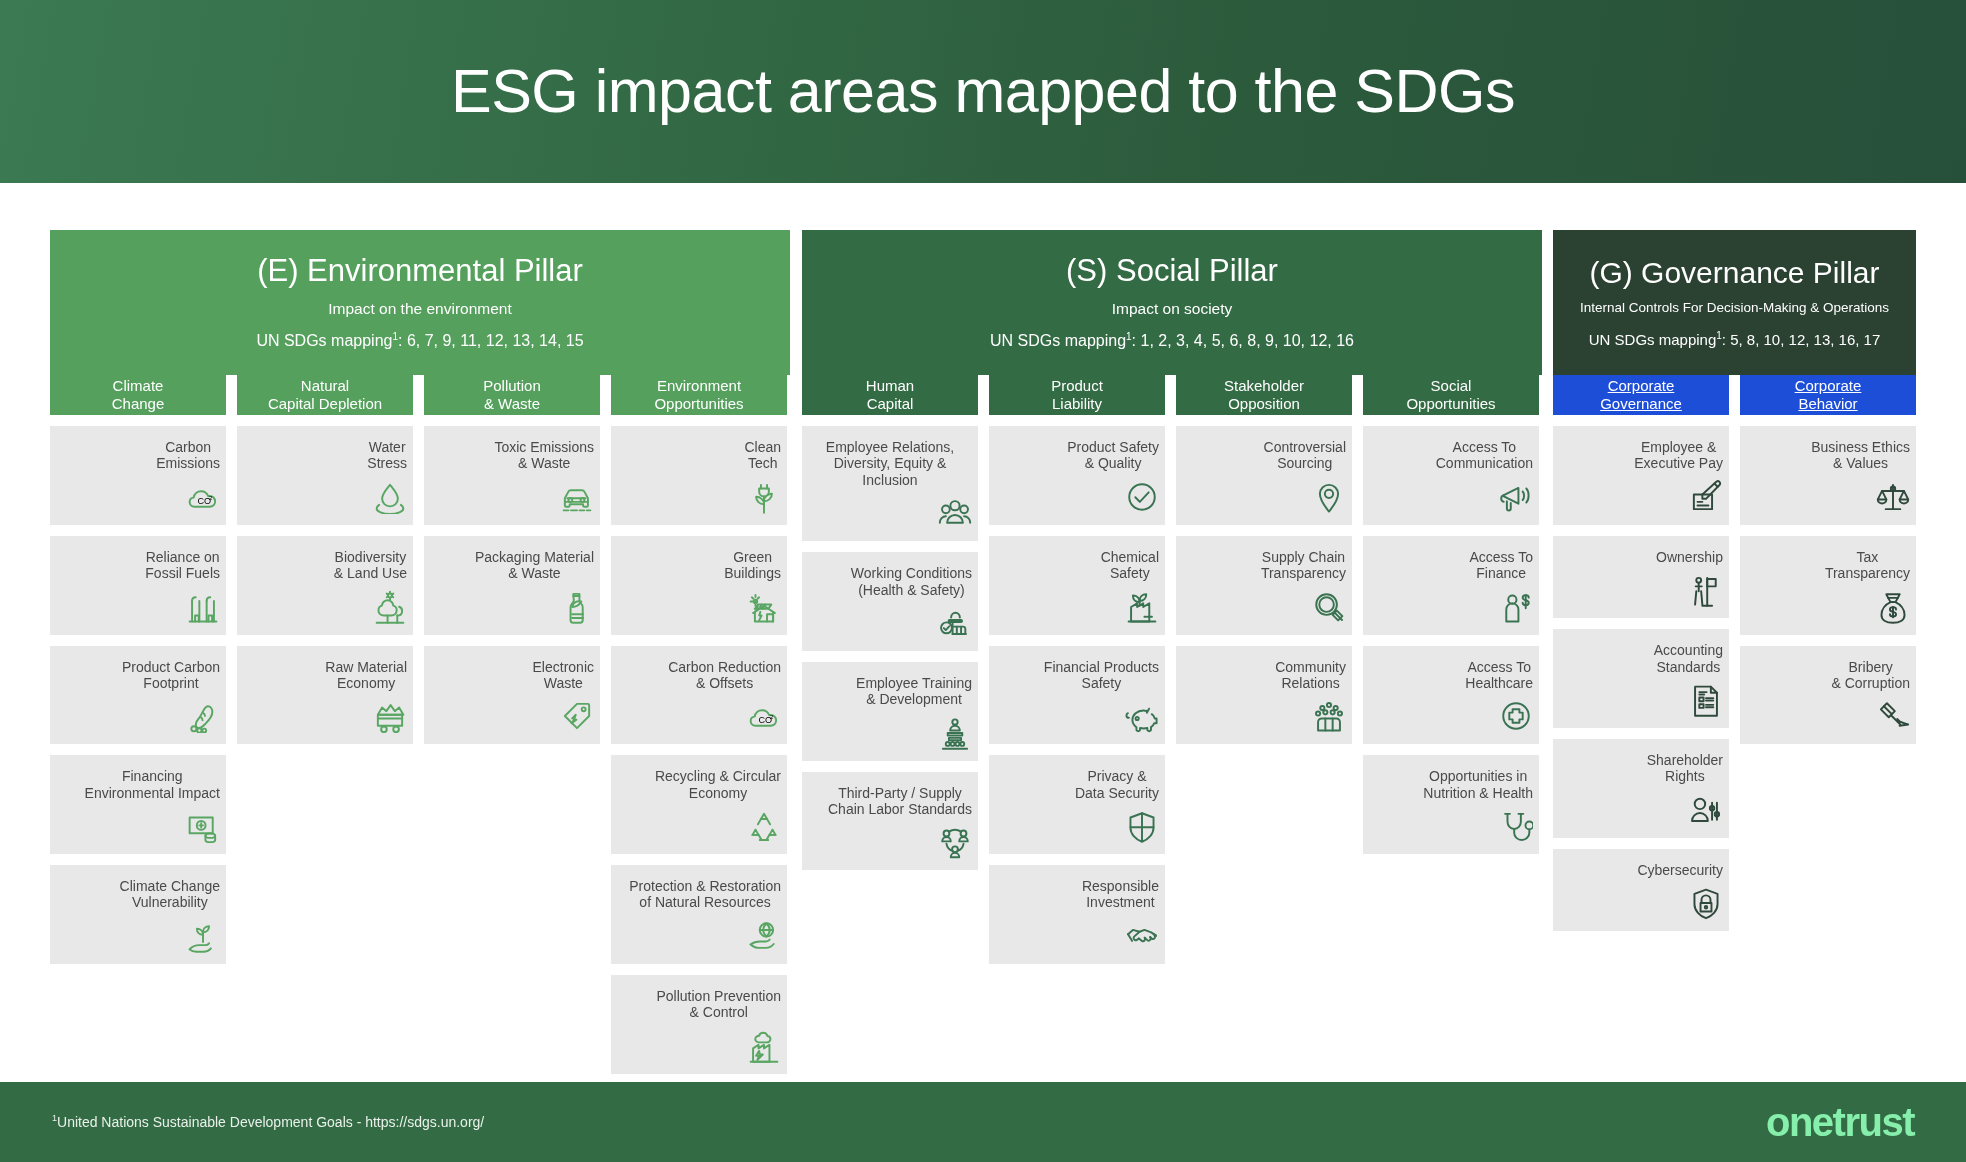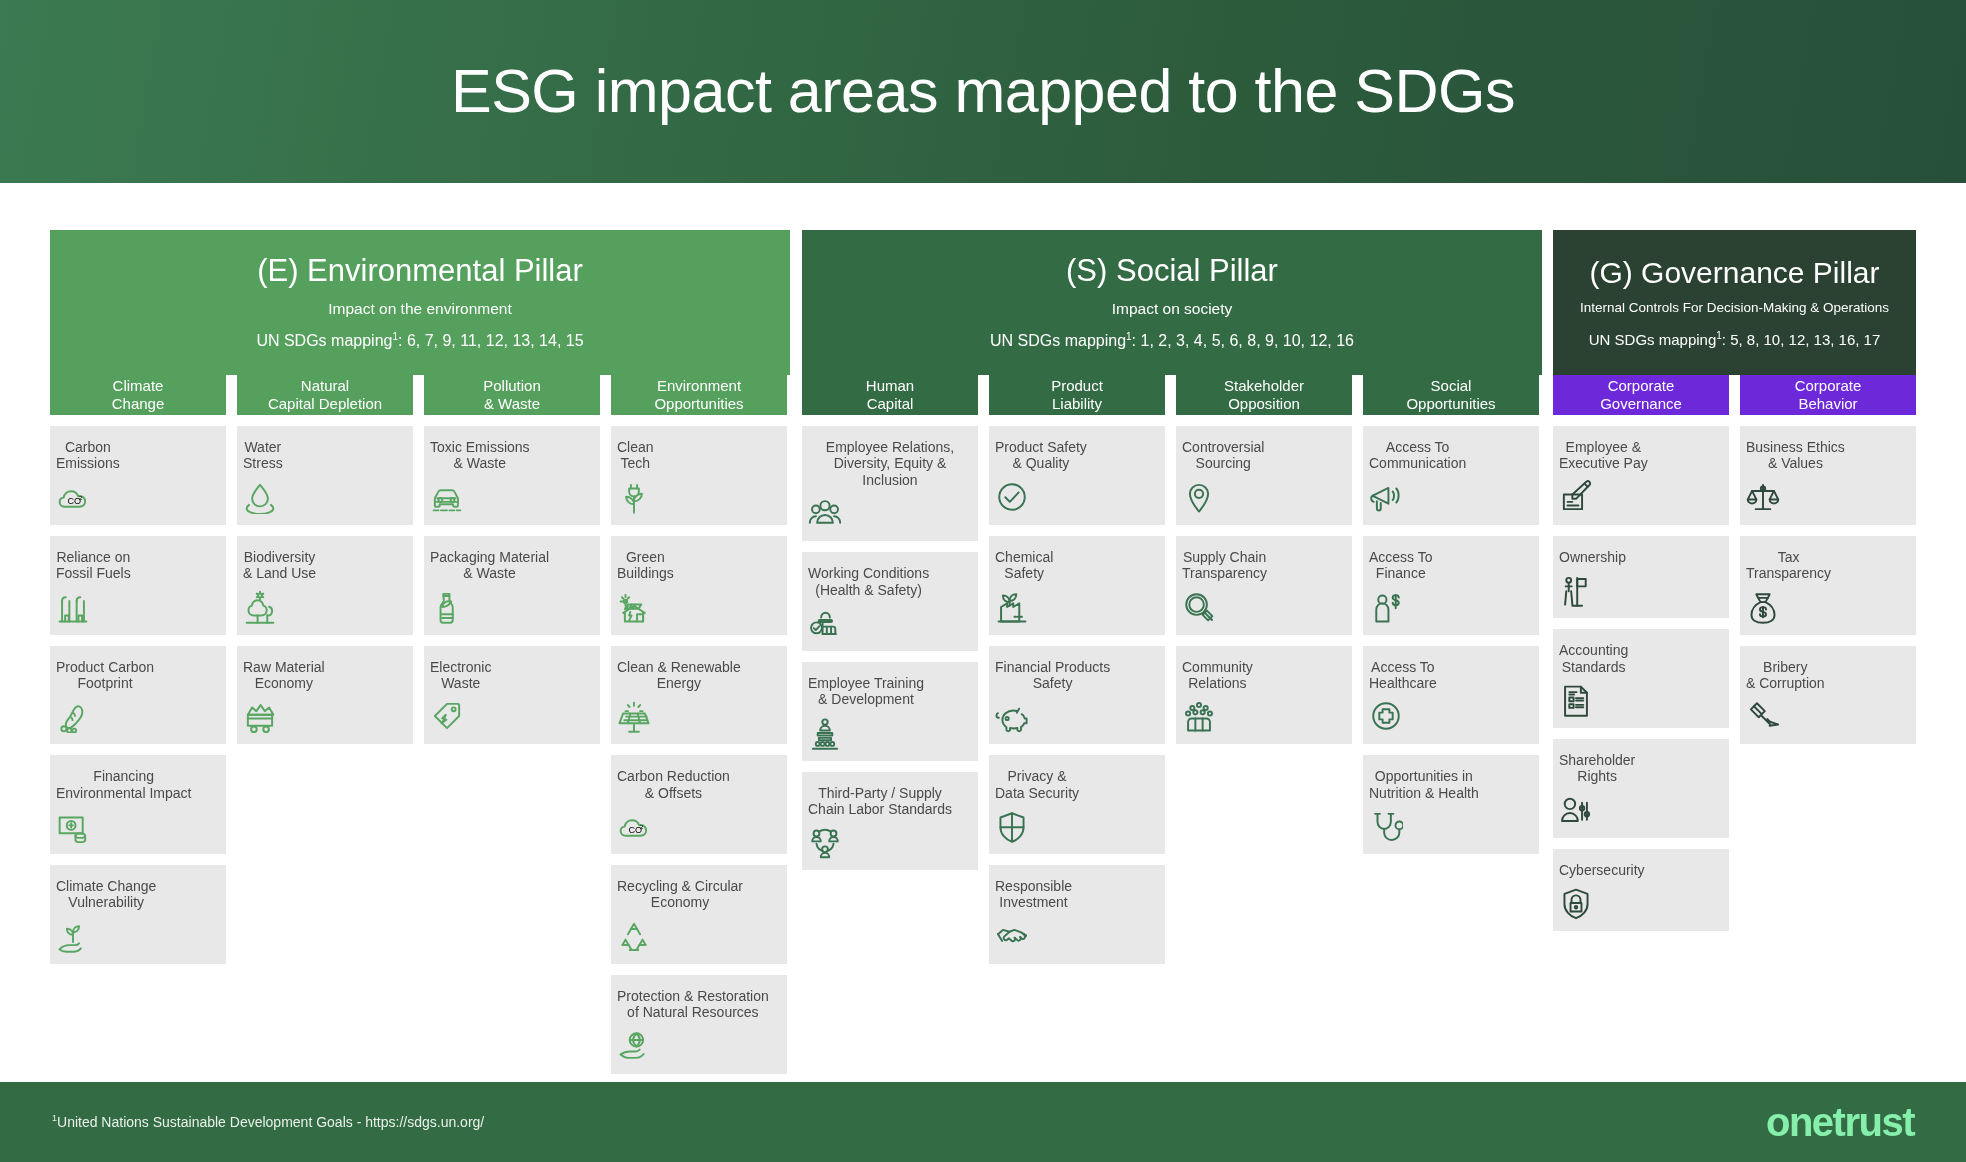--- a/index.html
+++ b/index.html
@@ -48,34 +48,34 @@
   .col { position:absolute; top:0; width:176px; }
   .col-head {
     height:40px; color:#ffffff; font-size:15px; line-height:1.18;
     display:flex; flex-direction:column; align-items:center; justify-content:center;
     text-align:center; margin-bottom:11px;
   }
   .col-head span { display:block; }
 
   .card {
     background:#e8e8e8; margin-bottom:11px;
-    display:flex; flex-direction:column; align-items:flex-start; justify-content:flex-start;
+    display:flex; flex-direction:column; align-items:flex-end; justify-content:flex-start;
     padding:13px 6px 8px 6px; min-height:81px;
   }
   .card .c-label {
     font-size:14px; line-height:1.17; color:#4a4a4a; text-align:center;
     white-space:pre-line;
   }
   .card .c-icon { margin-top:5px; display:flex; align-items:center; justify-content:center; height:40px; }
   .card .c-icon svg { display:block; }
 
   
   .tone-e .col-head { background:#56a05e; }
   .tone-s .col-head { background:#336b44; }
-  .tone-g .col-head { background:#6d28d9; }
+  .tone-g .col-head { background:#1d4ed8;text-decoration:underline; }
   .tone-e .c-icon svg { stroke:#59a663; }
   .tone-s .c-icon svg { stroke:#3a7352; }
   .tone-g .c-icon svg { stroke:#2f4a3c; }
   .c-icon svg { fill:none; stroke-width:1.6; stroke-linecap:round; stroke-linejoin:round; }
 
   
   .footer {
     position:absolute; left:0; top:1079px; width:1966px; height:83px;
     background:#336b44; border-top:3px solid #ffffff;
   }
@@ -295,31 +295,20 @@
             <div class="c-icon">
               <svg viewBox="0 0 28 28" width="34" height="34">
                 <path d="M7 4v1.8M4 6l1.3 1.2M10 6L8.7 7.2M3 9.5h1.8M7 13V9.5"></path>
                 <circle cx="7" cy="9.5" r="1.4"></circle>
                 <path d="M5 19l9-6 9 6"></path>
                 <path d="M6.5 18v8h15v-8"></path>
                 <path d="M6.5 15.5h11l2.5-3.5h-11z"></path>
                 <path d="M9 13.5l-2 2.5M12 12l-2 3.5M15 12l-2 3.5"></path>
                 <path d="M16.5 26v-6h5v6"></path>
                 <path d="M10 25l2-4h-2l1-3"></path>
-              </svg>
-            </div>
-          </div>
-          <div class="card">
-            <div class="c-label">Clean &amp; Renewable
-Energy</div>
-            <div class="c-icon">
-              <svg viewBox="0 0 28 28" width="34" height="34">
-                <path d="M14 3v2.5M9 5l1.4 1.6M19 5l-1.4 1.6M7 10h2M19 10h2M14 21v6M10 27h8"></path>
-                <path d="M5 12h18l3 8H2z"></path>
-                <path d="M7.5 14.5h17M6 17.5h19M11 12l-2 8M17 12l2 8"></path>
               </svg>
             </div>
           </div>
           <div class="card">
             <div class="c-label">Carbon Reduction
 &amp; Offsets</div>
             <div class="c-icon">
               <svg viewBox="0 0 28 28" width="34" height="34">
                 <path d="M7 22c-2.5 0-4-1.7-4-3.8 0-2 1.4-3.5 3.3-3.7.5-3 3-5.3 6.1-5.3 2.7 0 5 1.7 5.9 4.1.4-.1.8-.2 1.2-.2 2.5 0 4.5 2 4.5 4.5S22 22 19.5 22z"></path>
                 <text x="9.5" y="20" font-size="7.5" font-family="Liberation Sans, sans-serif" stroke="none" fill="currentColor">CO</text>

